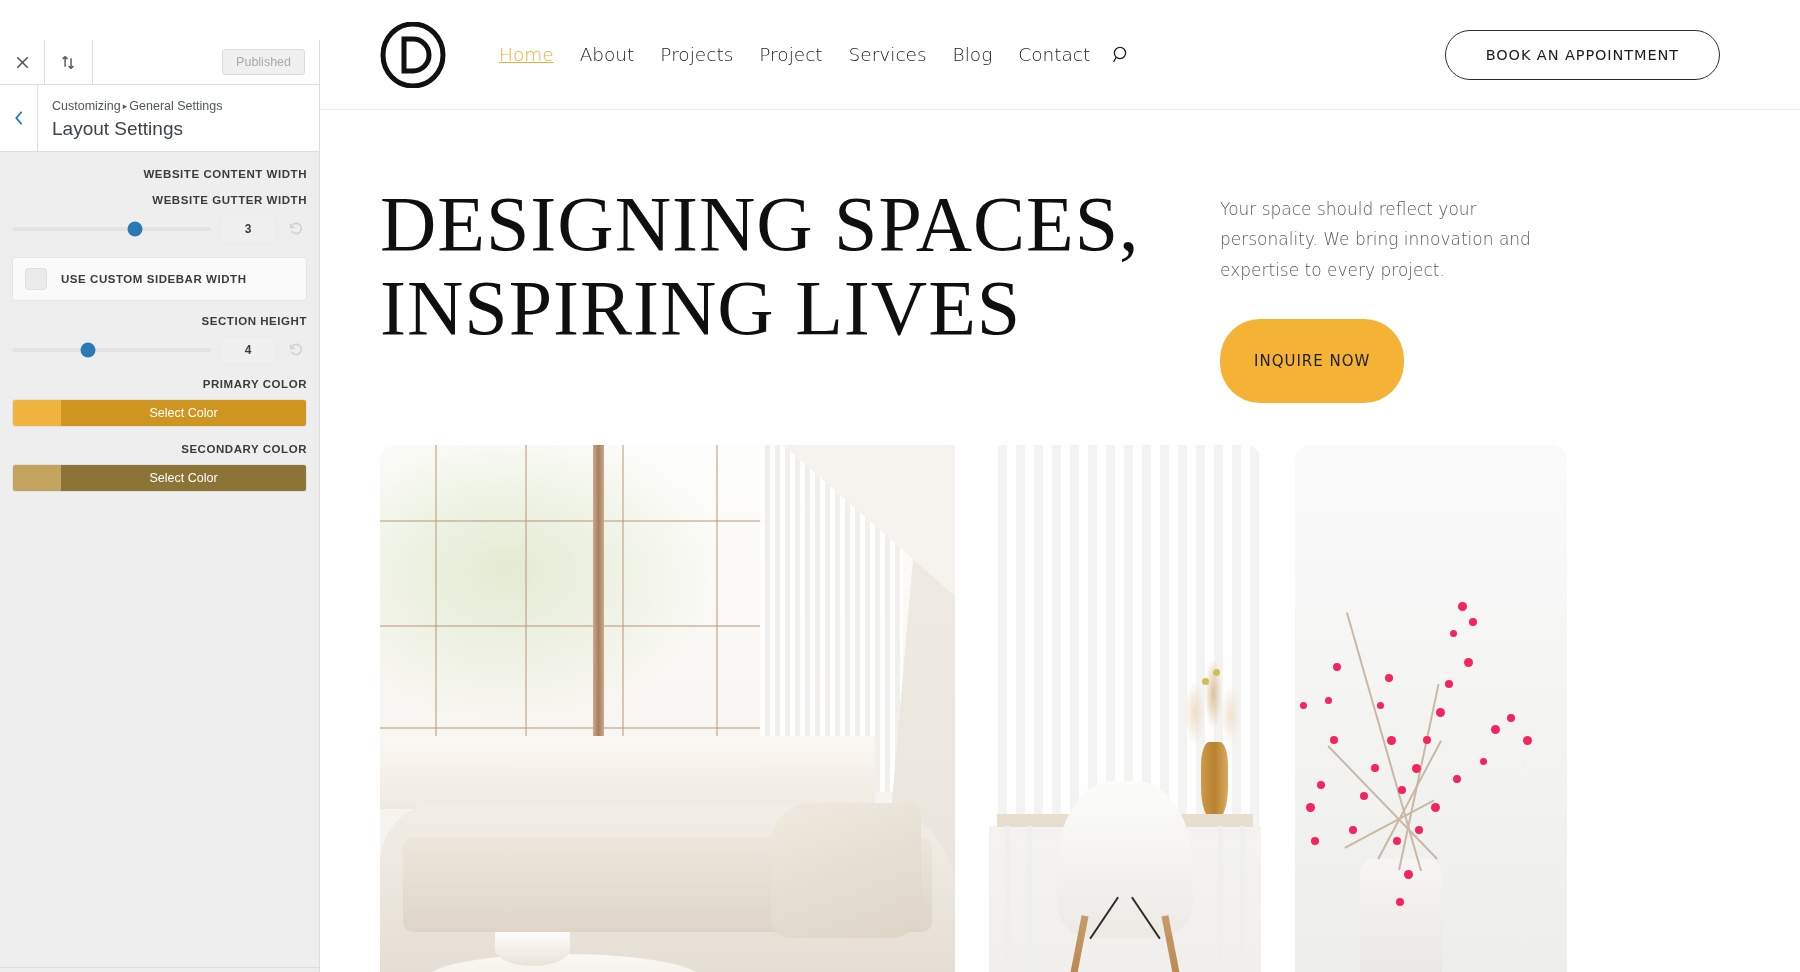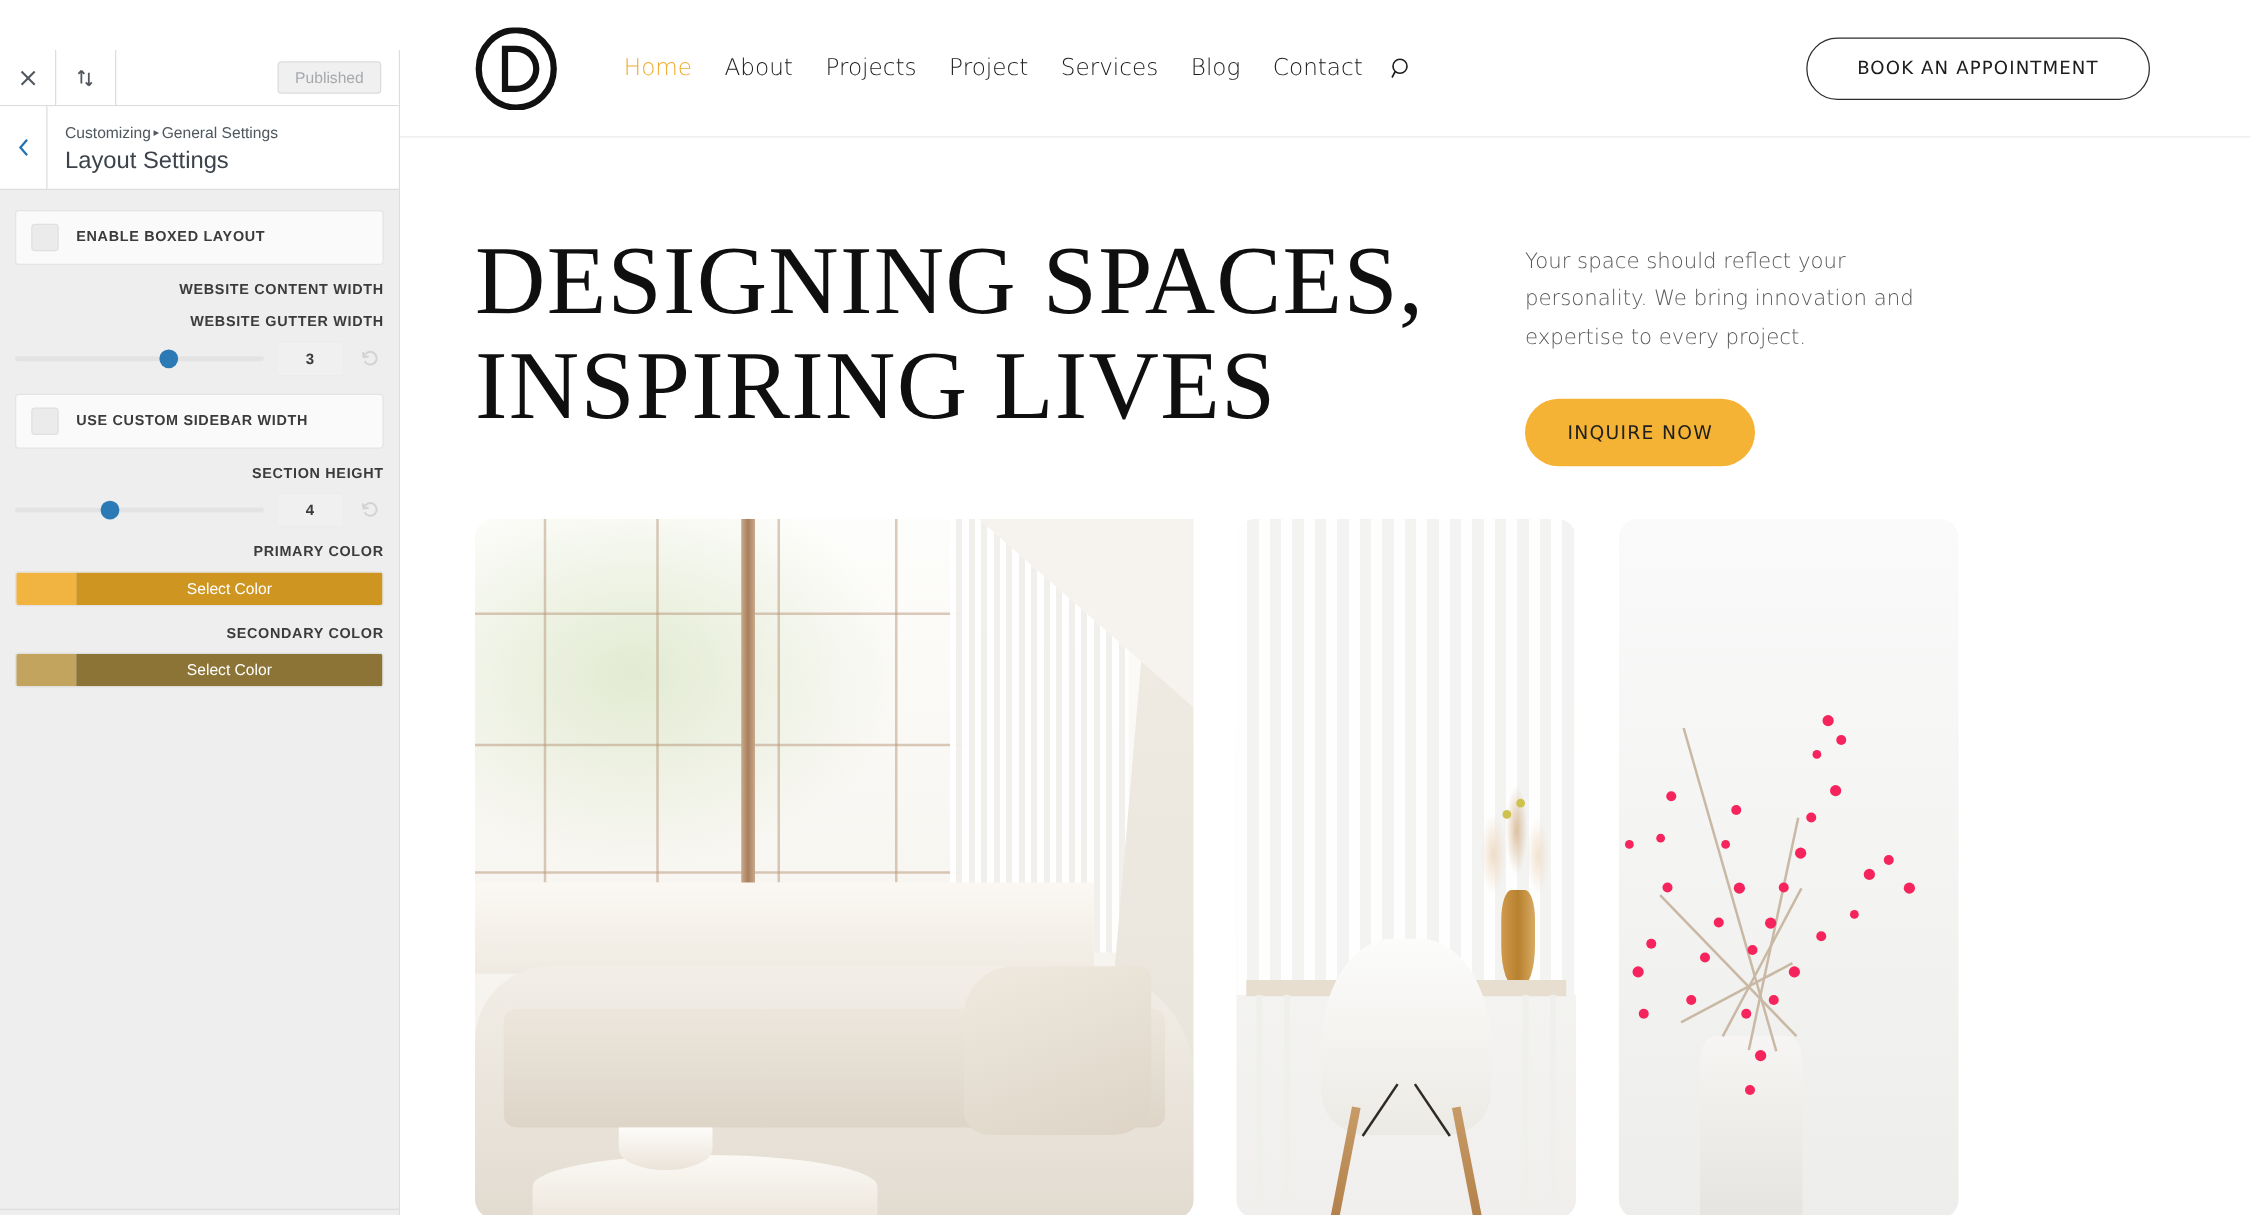--- a/index.html
+++ b/index.html
@@ -133,21 +133,21 @@
   .site-header {
     height: 110px; background: #fff; border-bottom: 1px solid #ebebeb;
     display: flex; align-items: center; padding: 0 80px 0 60px;
   }
   .logo { width: 66px; height: 66px; flex: 0 0 66px; }
   .nav { display: flex; align-items: center; gap: 0; margin-left: 40px; }
   .nav a {
     font-size: 18.5px; color: #1c1c1c; text-decoration: none;
     padding: 0 13px; font-family: "DejaVu Sans", sans-serif; font-weight: 300;
   }
-  .nav a.active { color: #f0ad2e; }
+  .nav a.active { color: #f0ad2e; text-decoration: underline; }
   .nav .search-ico { padding-left: 8px; display: flex; align-items: center; cursor: pointer; }
   .nav .search-ico svg { width: 20px; height: 20px; }
   .book-btn {
     margin-left: auto; border: 1.5px solid #2c2c2c; border-radius: 40px;
     padding: 16px 40px; font-size: 14.5px; letter-spacing: .9px;
     color: #1c1c1c; background: transparent; cursor: pointer;
     font-family: "DejaVu Sans", sans-serif;
   }
 
   .hero { display: flex; padding: 72px 80px 0 60px; align-items: flex-start; }
@@ -157,21 +157,21 @@
     font-size: 78px; font-weight: 400; line-height: 1.08;
     color: #0f0f0f; letter-spacing: 1px;
   }
   .hero-right { margin-left: 50px; max-width: 345px; padding-top: 12px; }
   .hero-p {
     font-size: 17px; line-height: 1.78; color: #5a5a5a; font-weight: 300;
     font-family: "DejaVu Sans", sans-serif; margin-bottom: 34px;
   }
   .inquire-btn {
     background: #f5b335; border: none; border-radius: 40px;
-    padding: 18px 34px; font-size: 15px; letter-spacing: 1px;
+    padding: 33px 34px; font-size: 15px; letter-spacing: 1px;
     color: #20201e; cursor: pointer; font-family: "DejaVu Sans", sans-serif;
   }
 
   .gallery { display: flex; gap: 34px; padding: 42px 80px 0 60px; }
   .gal-card { border-radius: 16px; overflow: hidden; position: relative; height: 560px; }
   .gal-card.wide { flex: 0 0 575px; border-top-right-radius: 0; }
   .gal-card.tall { flex: 0 0 272px; }
 
   
   .photo-window { position: absolute; inset: 0; background: #f6f3ee; }
@@ -311,26 +311,20 @@
       <div class="cz-titles">
         <div class="cz-crumb">
           <span>Customizing</span><span class="sep">▸</span><span>General Settings</span>
         </div>
         <div class="cz-panel-title">Layout Settings</div>
       </div>
     </div>
 
     <div class="cz-body">
 
-      <div class="ctl">
-        <div class="ctl-toggle">
-          <span class="box"></span>
-          <span class="lbl">ENABLE BOXED LAYOUT</span>
-        </div>
-      </div>
 
       <div class="ctl">
         <div class="ctl-label">WEBSITE CONTENT WIDTH</div>
       </div>
 
       <div class="ctl">
         <div class="ctl-label">WEBSITE GUTTER WIDTH</div>
         <div class="slider-row">
           <div class="track-wrap">
             <div class="track"></div>

